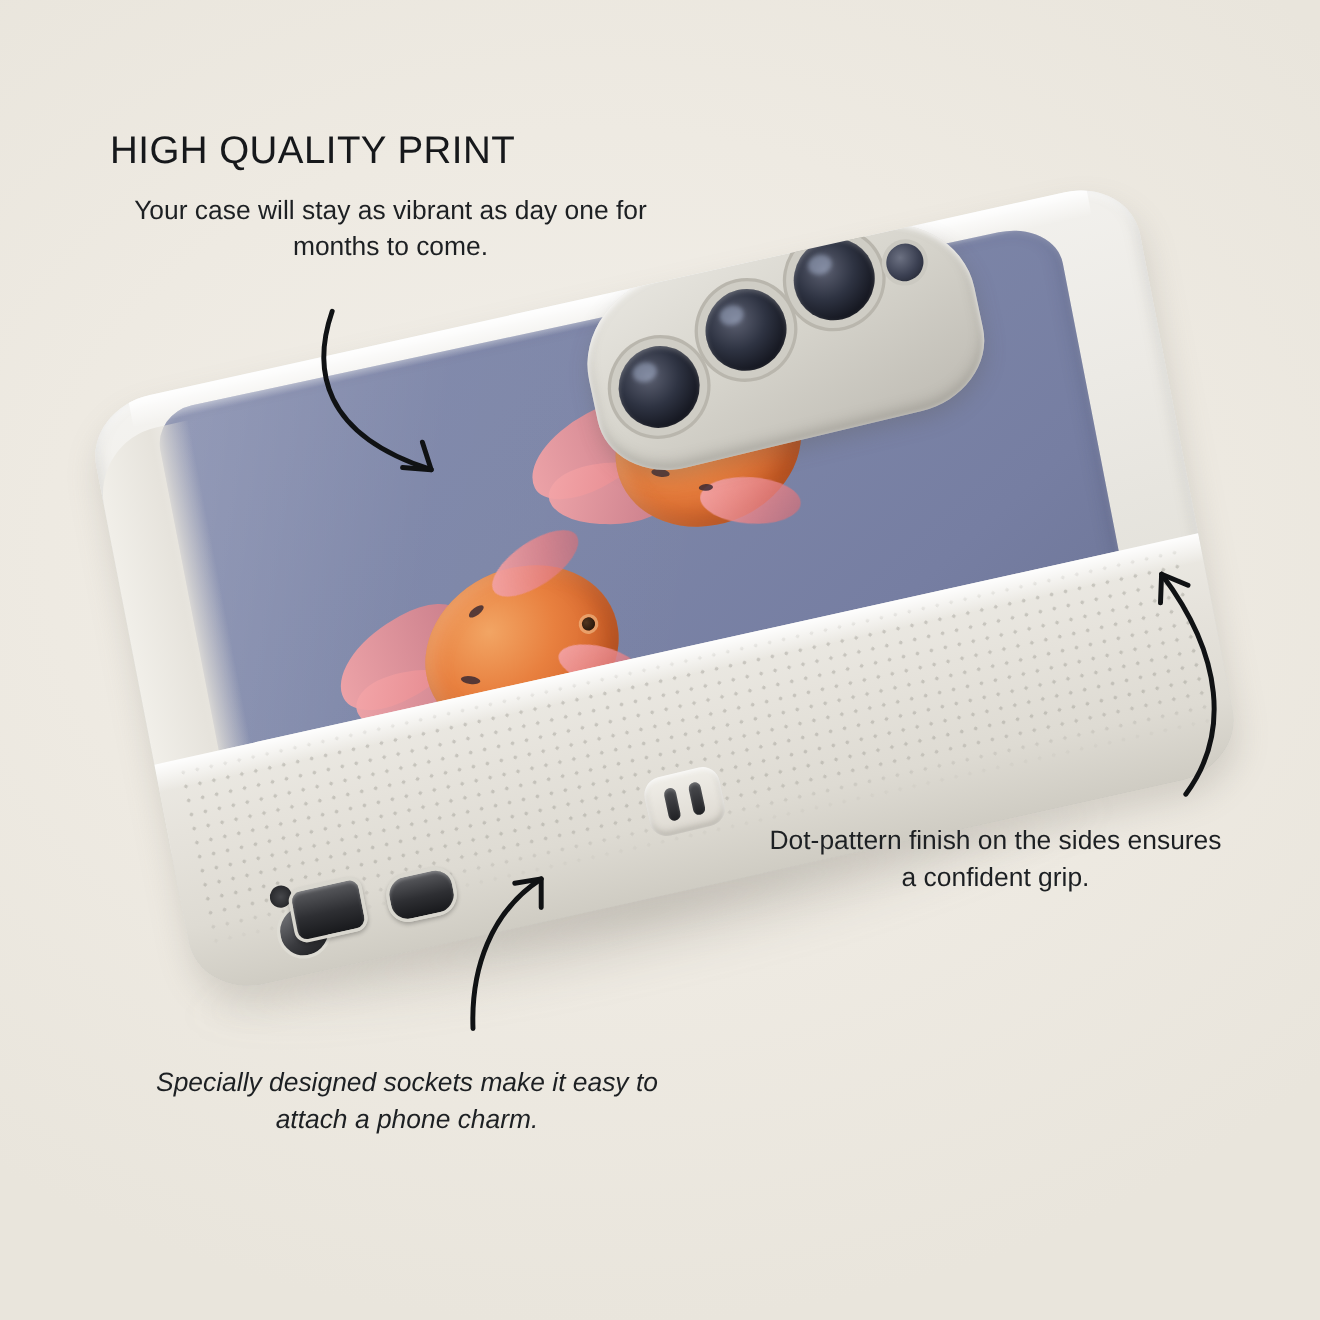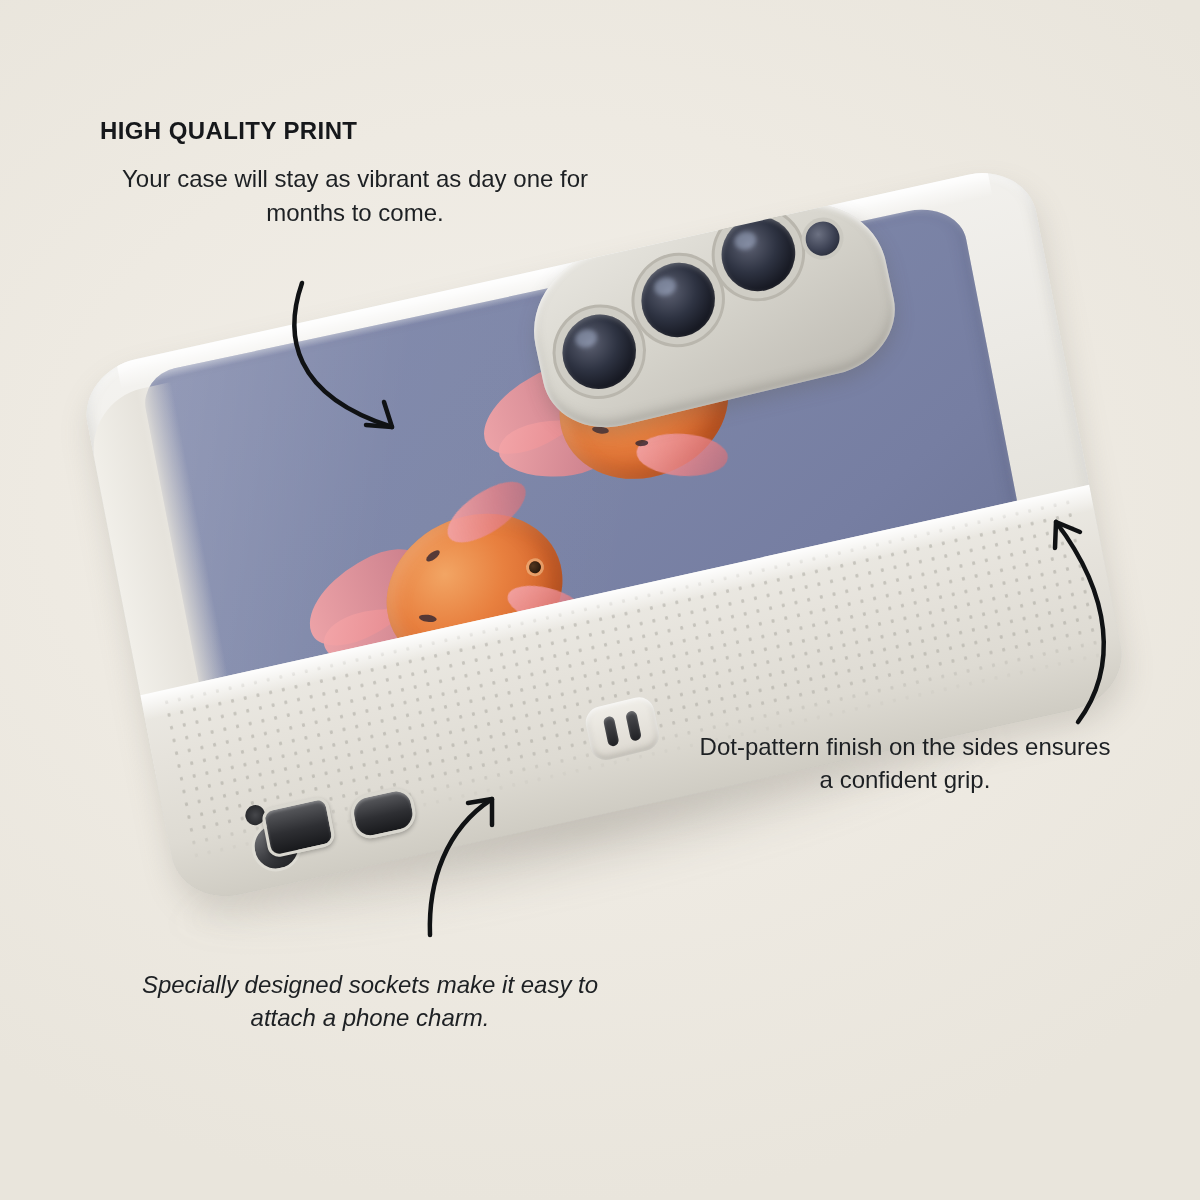--- a/index.html
+++ b/index.html
@@ -18,39 +18,39 @@
   .stage {
     position: absolute;
     inset: 0;
     background:
       radial-gradient(ellipse 900px 700px at 45% 42%, #f2efe9 0%, #eeeae2 55%, #e9e5dc 100%);
   }
 
   
   .feature { position: absolute; }
   .feature .title {
-    font-size: 24px;
-    font-weight: 700;
+    font-size: 35px;
+    font-weight: 400;
     color: #16181b;
     letter-spacing: 0.4px;
     line-height: 1.1;
     white-space: nowrap;
   }
   .feature .desc {
     font-size: 24px;
     color: #1d2023;
     line-height: 1.38;
     font-weight: 400;
   }
 
   #feat-print { left: 100px; top: 118px; }
   #feat-print .desc { margin-top: 18px; text-align: center; width: 510px; margin-left: 0px; }
 
   #feat-grip { left: 690px; top: 730px; text-align: center; width: 430px;}
-  #feat-grip .desc { }
+  #feat-grip .desc { margin-top: 18px; }
 
   #feat-strap { left: 130px; top: 952px; text-align: center; width: 480px;}
   #feat-strap .desc { margin-top: 16px; font-style: italic; }
 
   
   .arrow { position: absolute; pointer-events: none; }
 
   
   .phone-wrap {
     position: absolute;

